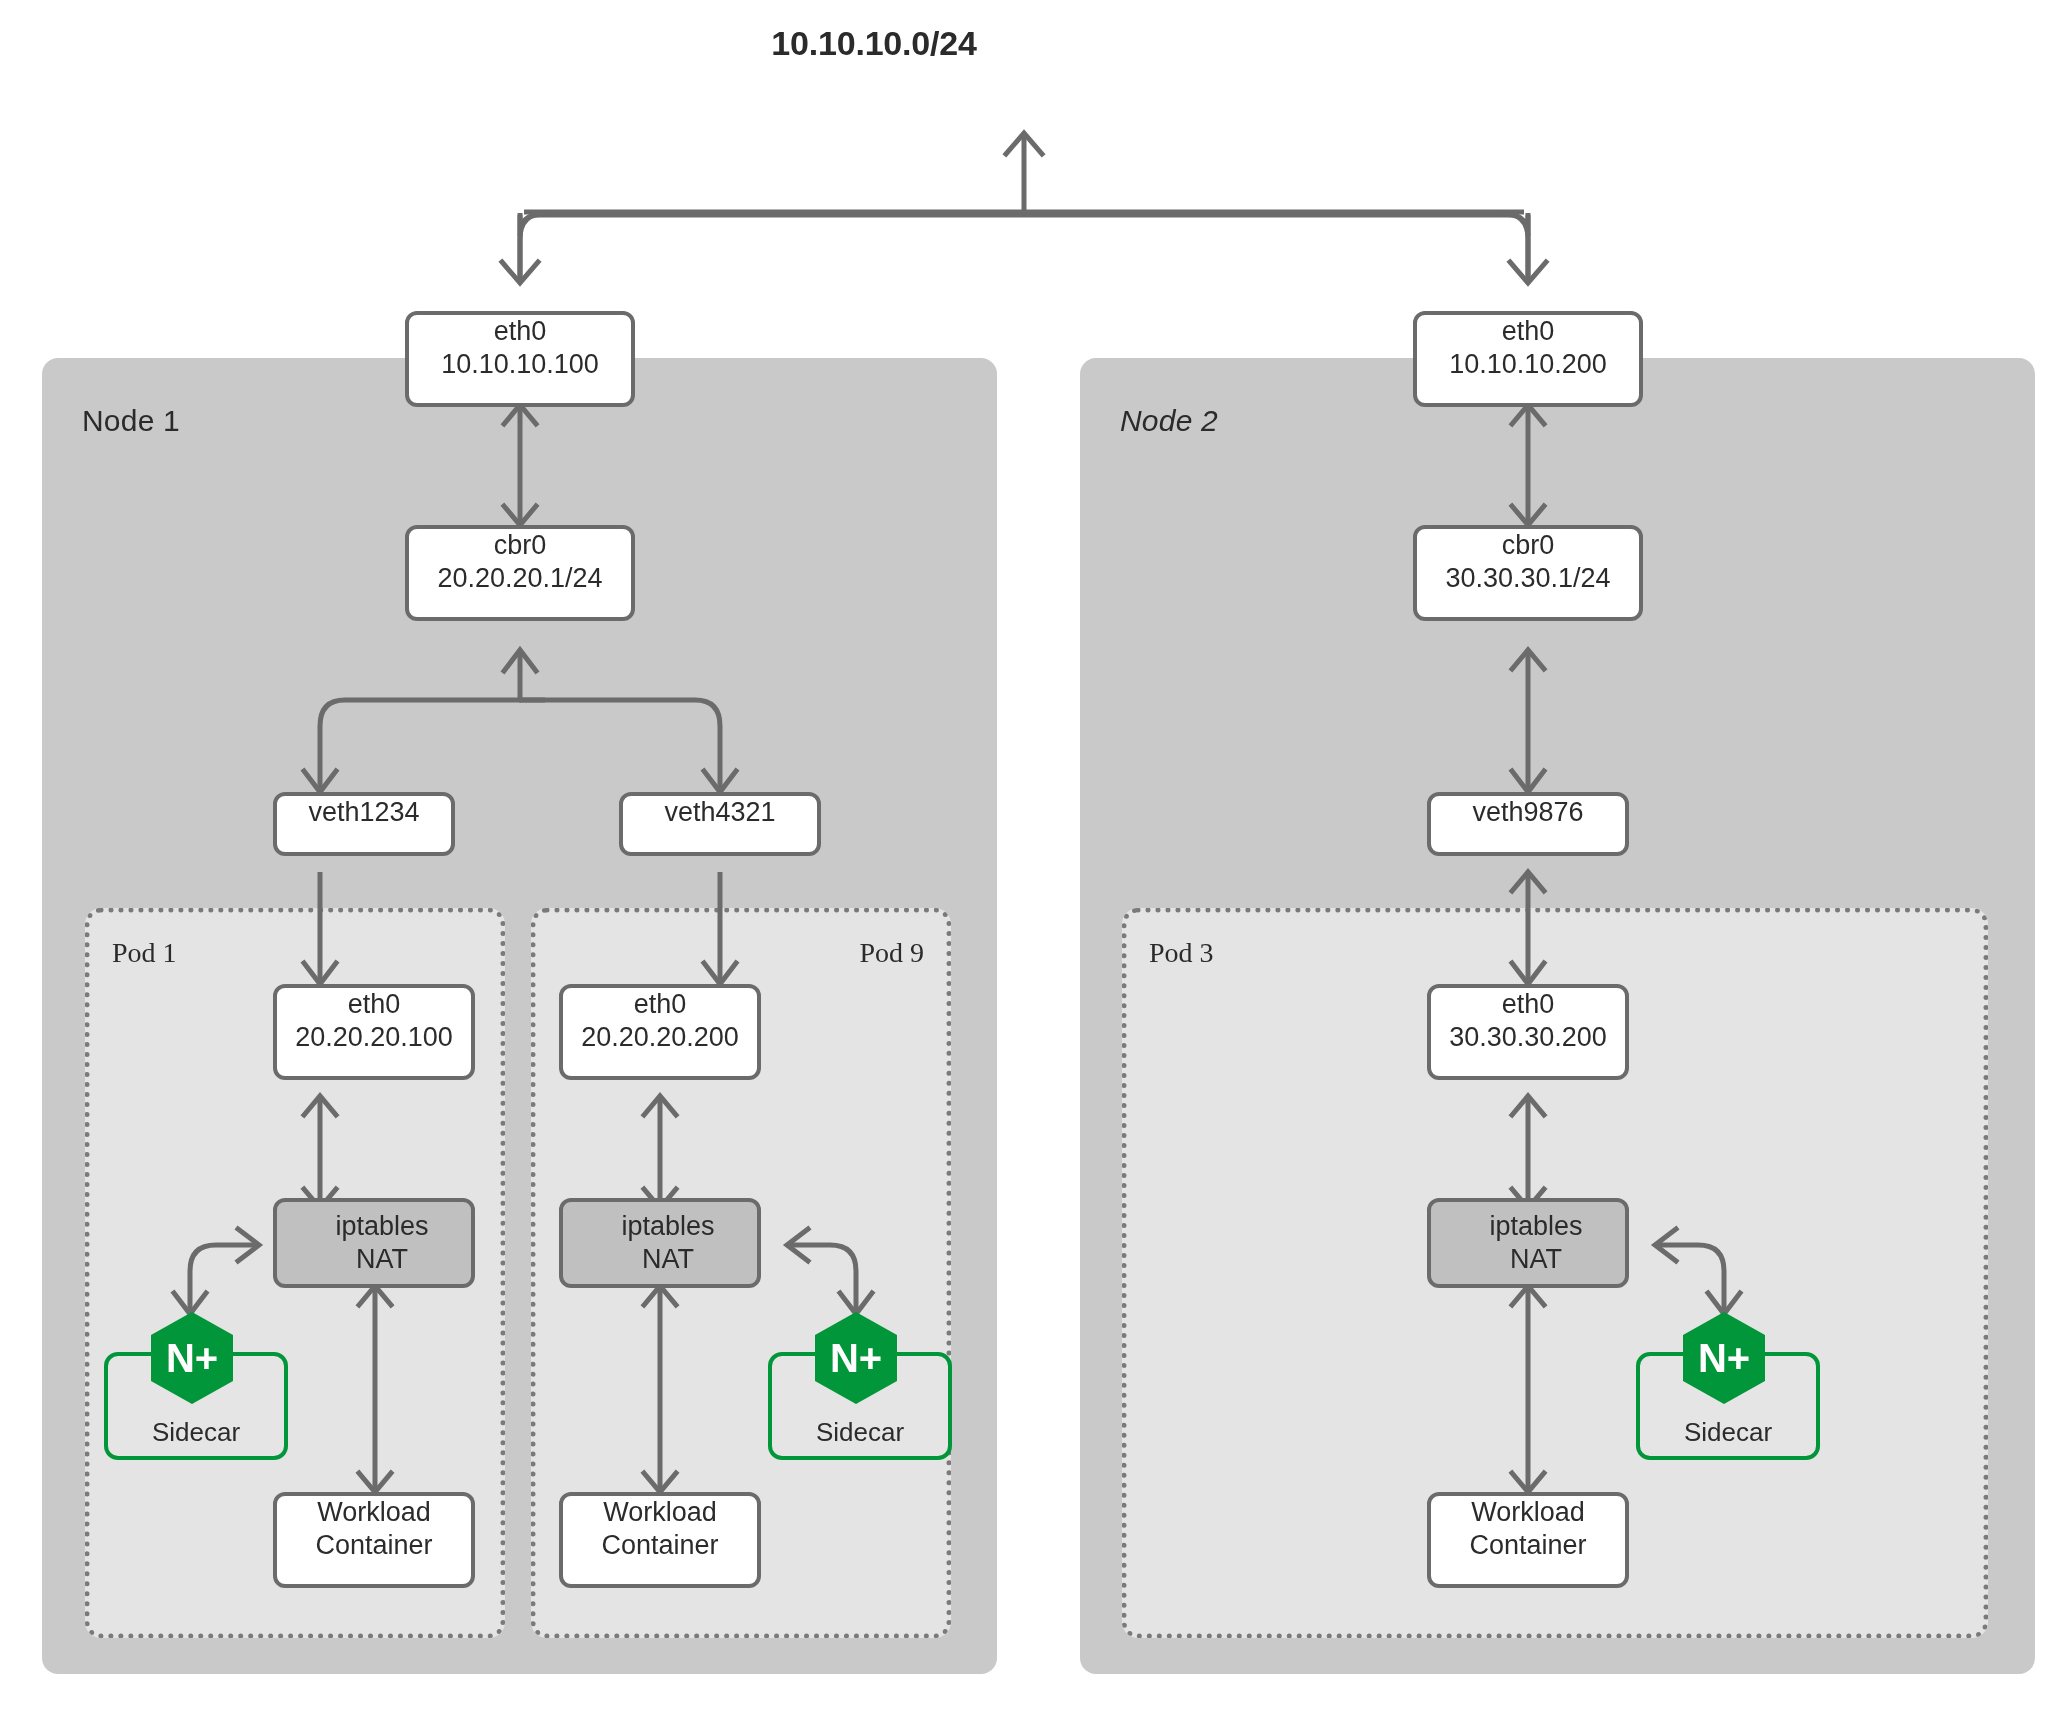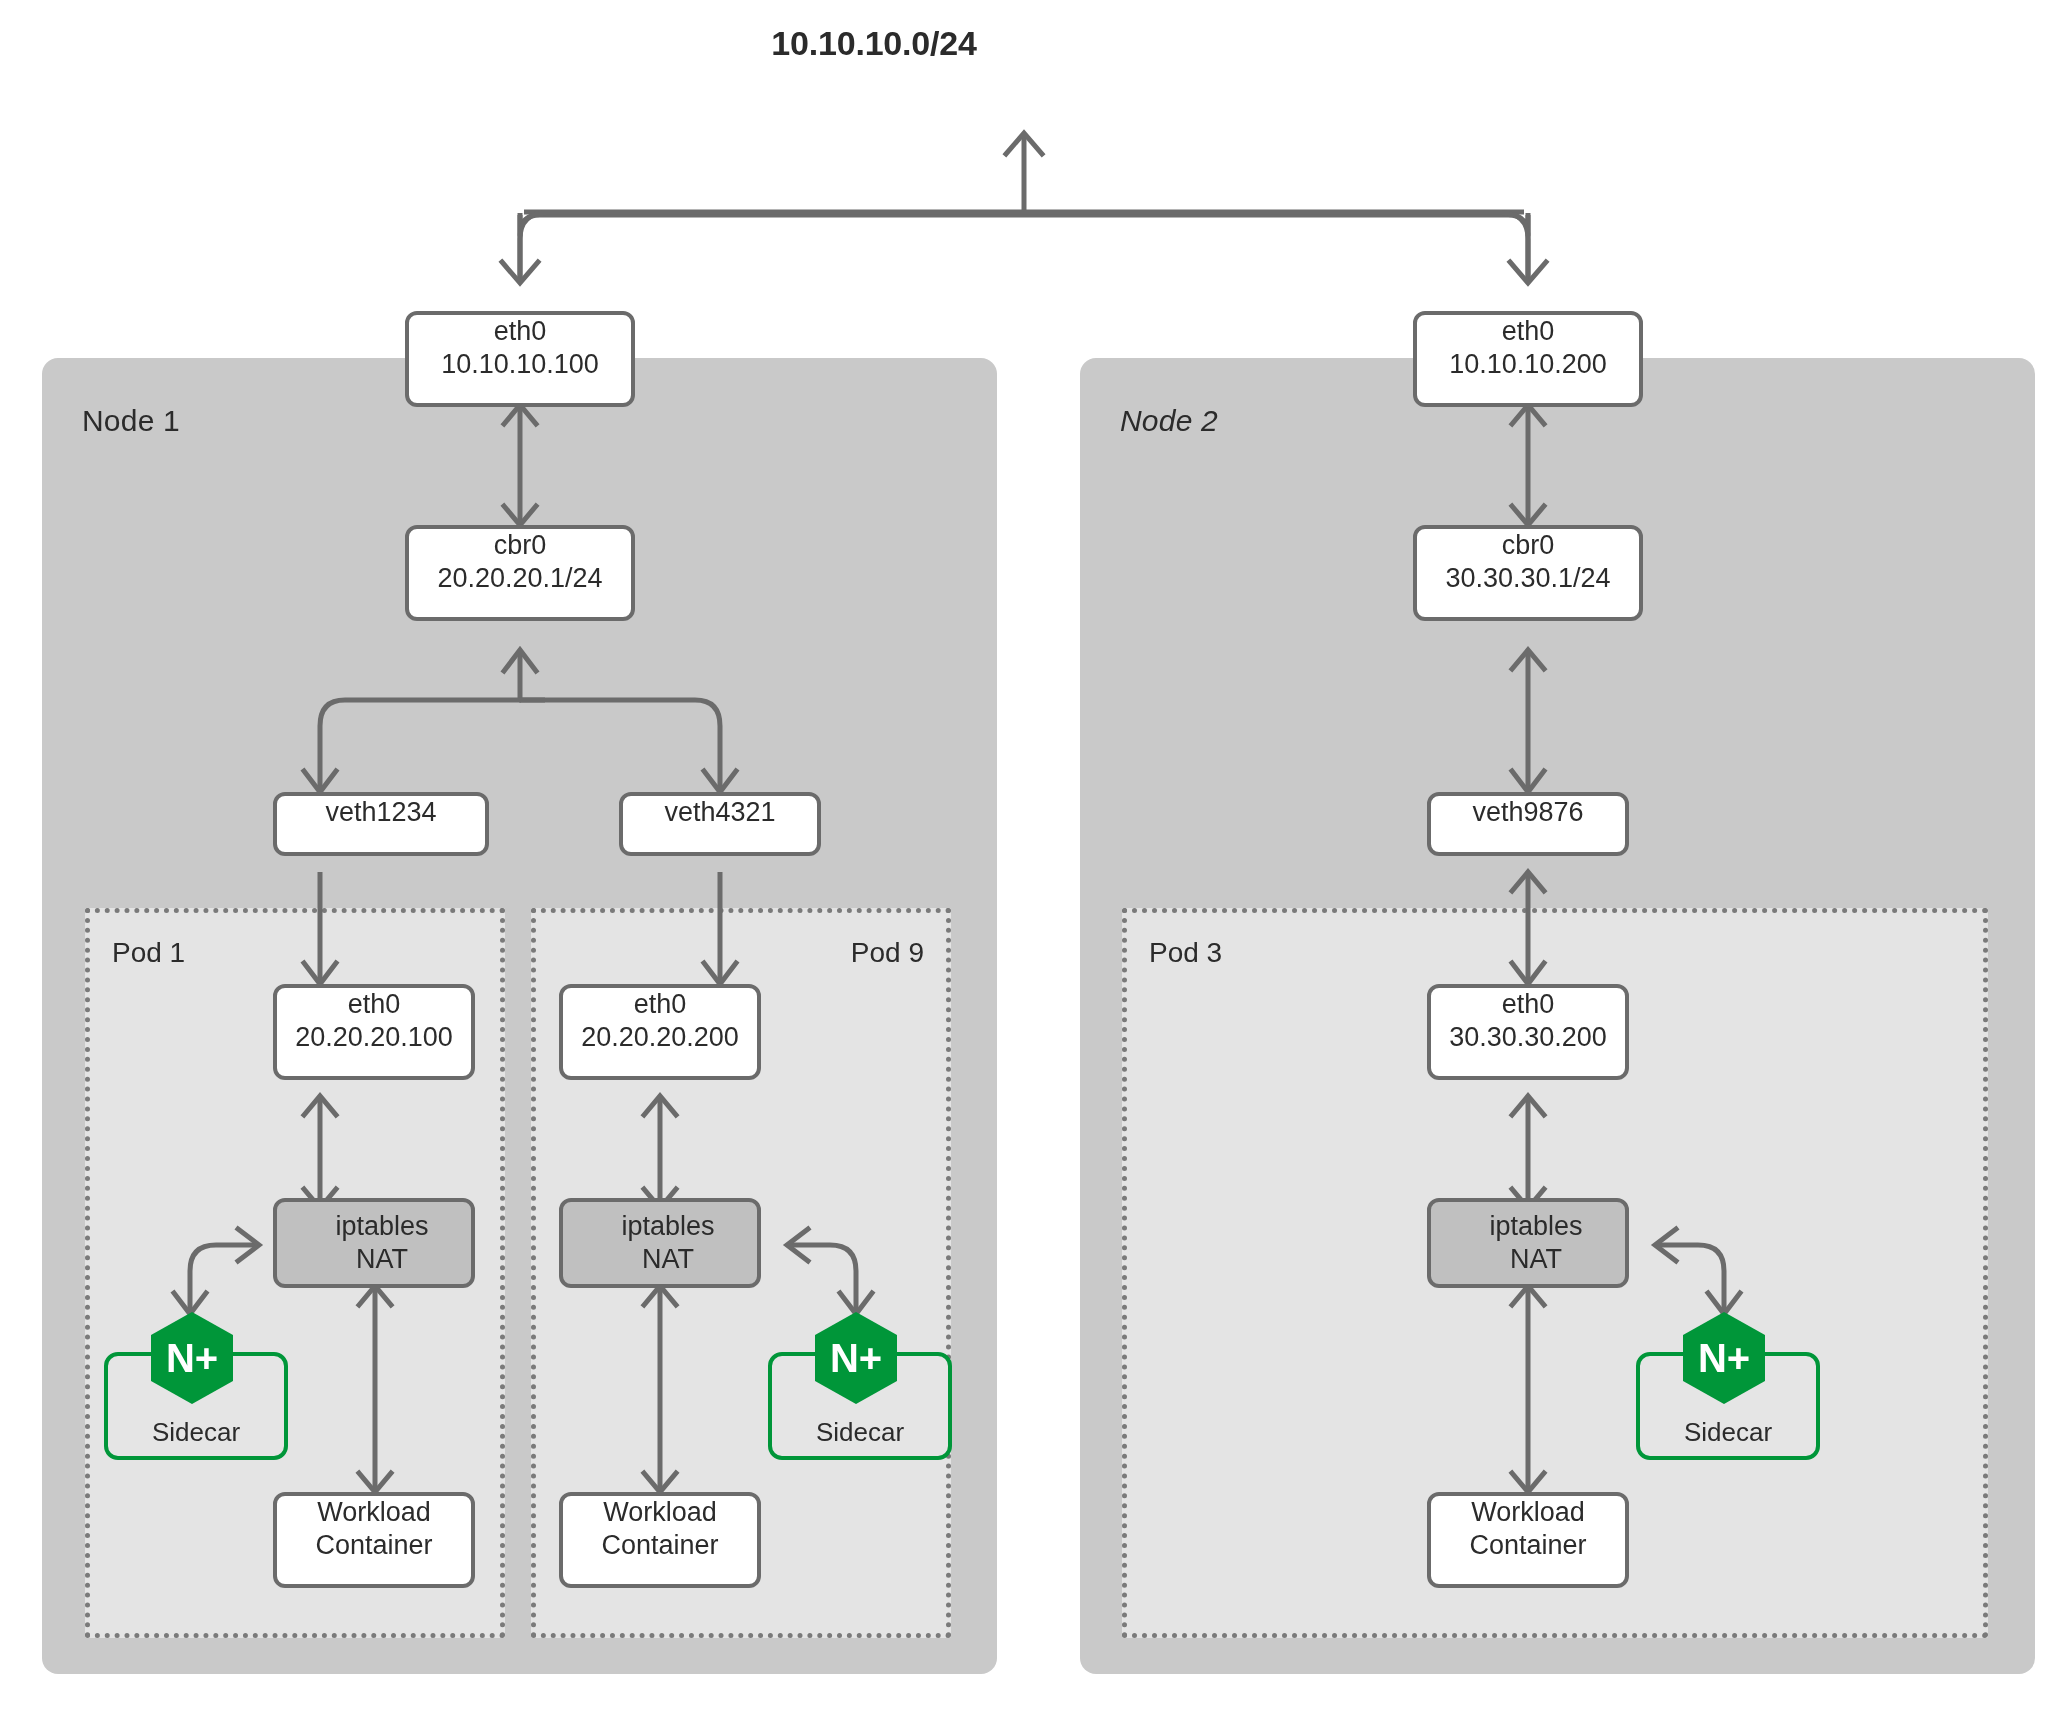--- a/index.html
+++ b/index.html
@@ -39,21 +39,22 @@
     position:absolute;
     font-size:30px;
     color:#2b2b2b;
     letter-spacing:0.2px;
   }
 
   
   .pod-box{
     background:#e4e4e4;
     border:5px dotted #7a7a7a;
-    border-radius:2px;
+    border-radius:16px;
+    font-family:Liberation Serif, serif;
   }
   .pod-label{
     position:absolute;
     font-size:28px;
     color:#2b2b2b;
   }
   .pod-label.right{right:22px;}
   .pod-label.left{left:22px;}
 
   
@@ -233,21 +234,21 @@
   <div class="abs nbox layer-box" style="left:405px;top:311px;width:230px;height:96px;">
     <span>eth0</span>
     <span>10.10.10.100</span>
   </div>
 
   <div class="abs nbox layer-box" style="left:405px;top:525px;width:230px;height:96px;">
     <span>cbr0</span>
     <span>20.20.20.1/24</span>
   </div>
 
-  <div class="abs nbox layer-box" style="left:273px;top:792px;width:216px;height:64px;">
+  <div class="abs nbox layer-box" style="left:273px;top:792px;width:182px;height:64px;">
     <span>veth1234</span>
   </div>
 
   <div class="abs nbox layer-box" style="left:619px;top:792px;width:202px;height:64px;">
     <span>veth4321</span>
   </div>
 
   <div class="abs nbox layer-box" style="left:273px;top:984px;width:202px;height:96px;">
     <span>eth0</span>
     <span>20.20.20.100</span>

